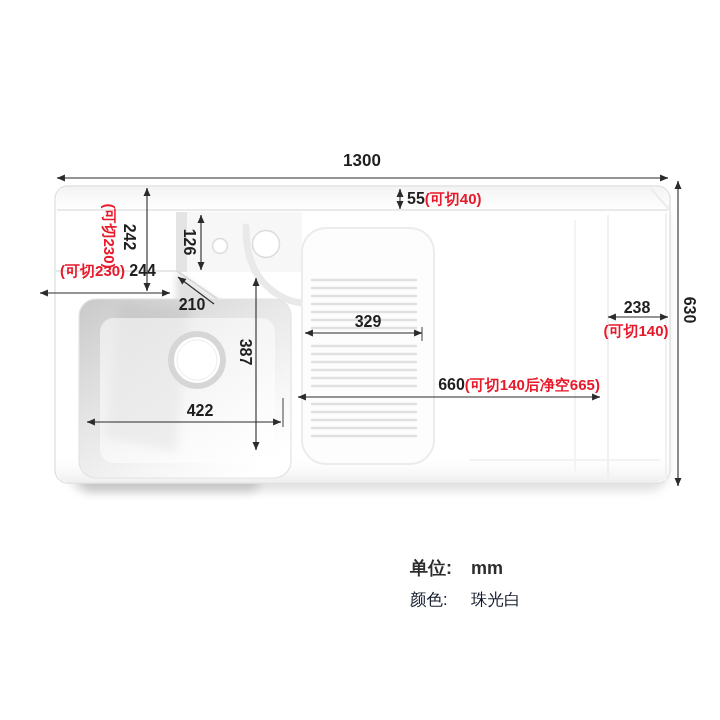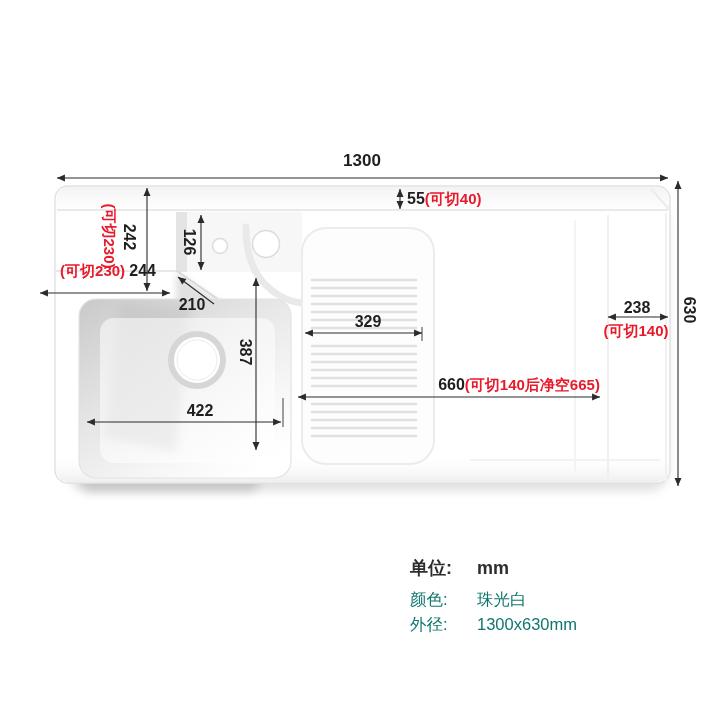--- a/index.html
+++ b/index.html
@@ -14,24 +14,24 @@
   }
   .lbl.rot{transform:translate(-50%,-50%) rotate(90deg);}
   .lbl.left-anchor{transform:translate(0,-50%);}
   .lbl .red, .lbl.red{color:#e8192a;}
   .lbl.mixed{font-size:15px;}
   .lbl.mixed .num{font-size:16px;}
   
   .model-block{position:absolute;left:107px;top:546px;color:#1a1a1a;}
   .model-heading{font-size:31px;font-weight:800;line-height:38px;letter-spacing:-0.5px;}
   .model-line{font-size:29px;font-weight:800;line-height:39px;letter-spacing:0;}
-  .spec-row{position:absolute;left:410px;display:flex;gap:19px;align-items:baseline;}
+  .spec-row{position:absolute;left:410px;display:flex;gap:13px;align-items:baseline;}
   .spec-row .spec-label{min-width:48px;}
   .spec-row.primary{top:556px;font-size:18px;font-weight:700;color:#2d2d2d;}
-  .spec-row.secondary{font-size:16.5px;font-weight:400;color:#0f766e;}
+  .spec-row.secondary{font-size:16.5px;font-weight:400;color:#0f172a;}
   .spec-row.r2{top:589px;}
   .spec-row.r3{top:614px;}
 </style>
 </head>
 <body>
 
 <div id="stage">
 
   <svg id="sinkSvg" viewBox="0 0 720 720" aria-hidden="true">
     <defs>
@@ -154,18 +154,14 @@
   </div>
 
   <div class="spec-row primary">
     <span class="spec-label">单位:</span>
     <span class="spec-value">mm</span>
   </div>
   <div class="spec-row secondary r2">
     <span class="spec-label">颜色:</span>
     <span class="spec-value">珠光白</span>
   </div>
-  <div class="spec-row secondary r3">
-    <span class="spec-label">外径:</span>
-    <span class="spec-value">1300x630mm</span>
-  </div>
 
 </div>
 
 </body></html>

